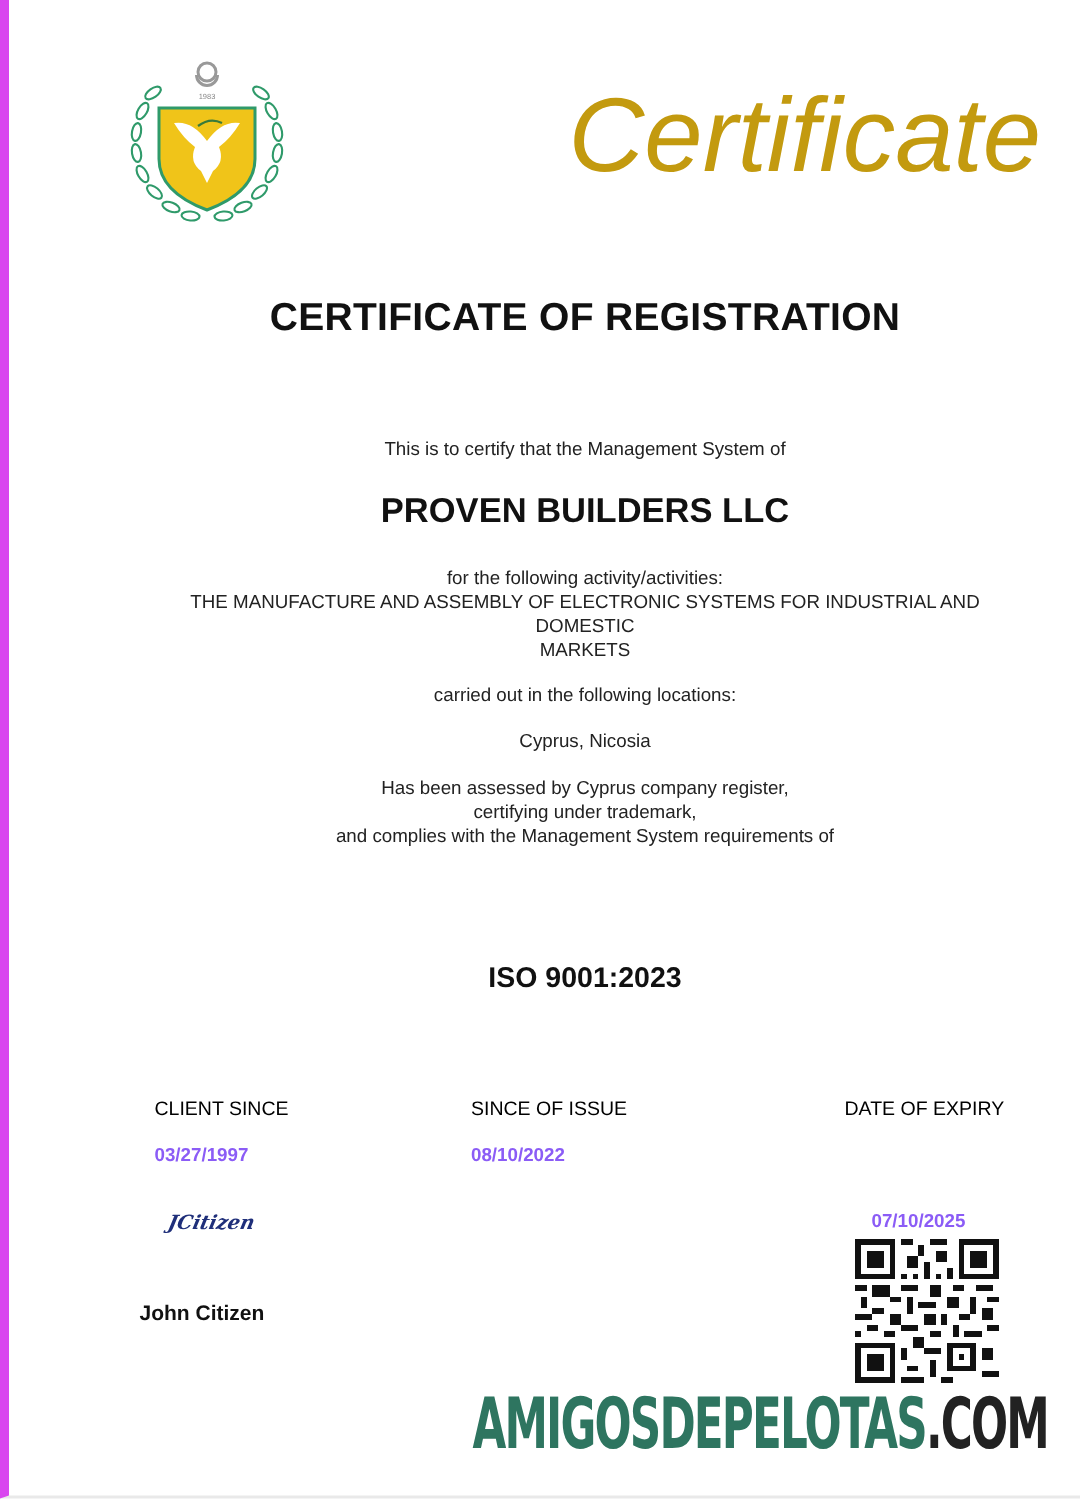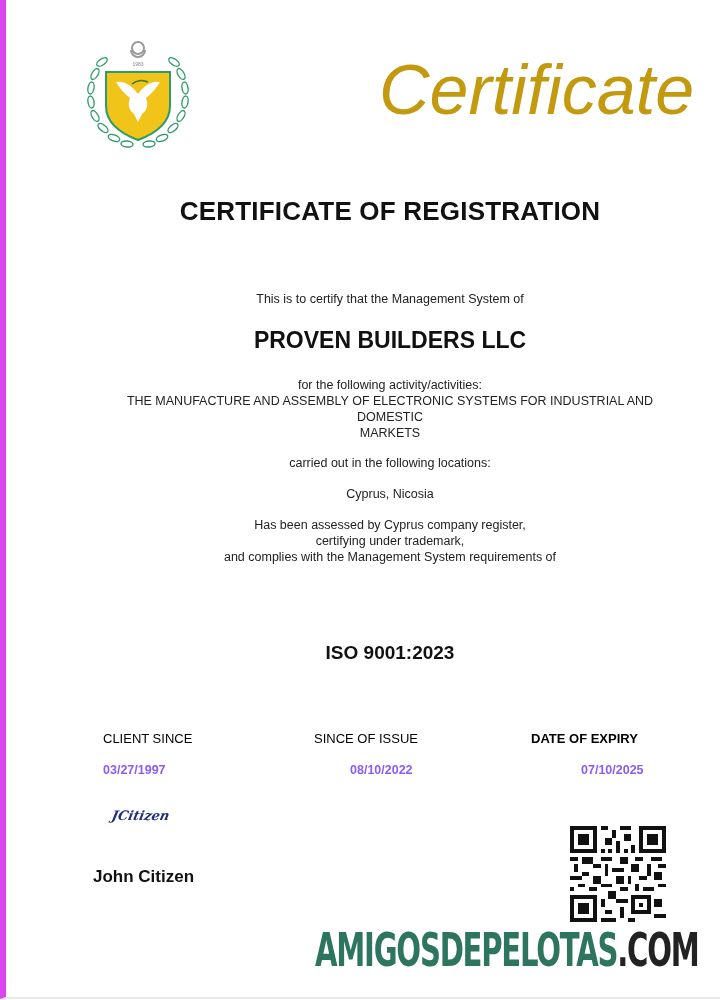--- a/index.html
+++ b/index.html
@@ -33,21 +33,21 @@
     .location { top: 487px; font-size: 12.5px; color: #222; }
     .assessed { top: 517px; font-size: 12.5px; color: #222; line-height: 16px; }
     .standard { top: 642px; font-size: 19px; font-weight: bold; }
     .dates { position: absolute; top: 731px; font-size: 13px; color: #000000; }
     .date-val { position: absolute; top: 763px; font-size: 12.5px; font-weight: bold; color: #8b5cf6; }
     .signature {
       position: absolute; left: 106px; top: 808px;
       font-family: "DejaVu Serif", serif; font-style: italic; font-weight: bold;
       font-size: 13px; color: #1f2f7a; transform: skewX(-12deg);
     }
-    .signer { position: absolute; left: 87px; top: 867px; font-size: 17px; font-weight: bold; }
+    .signer { position: absolute; left: 87px; top: 867px; font-size: 14px; font-weight: bold; }
     .qr { position: absolute; left: 564px; top: 826px; width: 96px; height: 96px; }
     .watermark {
       position: absolute; left: 309px; top: 920px;
       font-family: "DejaVu Sans", sans-serif; font-weight: bold; font-size: 47px;
       letter-spacing: -2px; line-height: 60px;
       transform: scaleX(0.62); transform-origin: left top;
       white-space: nowrap;
     }
     .wm-green { color: #2e7560; }
     .wm-dark { color: #222; }
@@ -109,25 +109,25 @@
   <div class="centered assessed">
     <div>Has been assessed by Cyprus company register,</div>
     <div>certifying under trademark,</div>
     <div>and complies with the Management System requirements of</div>
   </div>
 
   <div class="centered standard">ISO 9001:2023</div>
 
   <div class="dates" style="left:97px;">CLIENT SINCE</div>
   <div class="dates" style="left:308px;">SINCE OF ISSUE</div>
-  <div class="dates" style="left:525px;font-weight:bold;">DATE OF EXPIRY</div>
+  <div class="dates" style="left:557px;">DATE OF EXPIRY</div>
 
   <div class="date-val" style="left:97px;">03/27/1997</div>
-  <div class="date-val" style="left:308px;margin-left:36px;">08/10/2022</div>
-  <div class="date-val" style="left:575px;">07/10/2025</div>
+  <div class="date-val" style="left:308px;">08/10/2022</div>
+  <div class="date-val" style="left:575px;margin-top:44px;">07/10/2025</div>
 
   <div class="signature">JCitizen</div>
   <div class="signer">John Citizen</div>
 
   <svg class="qr" viewBox="0 0 25 25" shape-rendering="crispEdges">
     <rect width="25" height="25" fill="#fff"></rect>
     <g fill="#111">
 
       <rect x="0" y="0" width="7" height="7"></rect>
         <rect x="1" y="1" width="5" height="5" fill="#fff"></rect>

